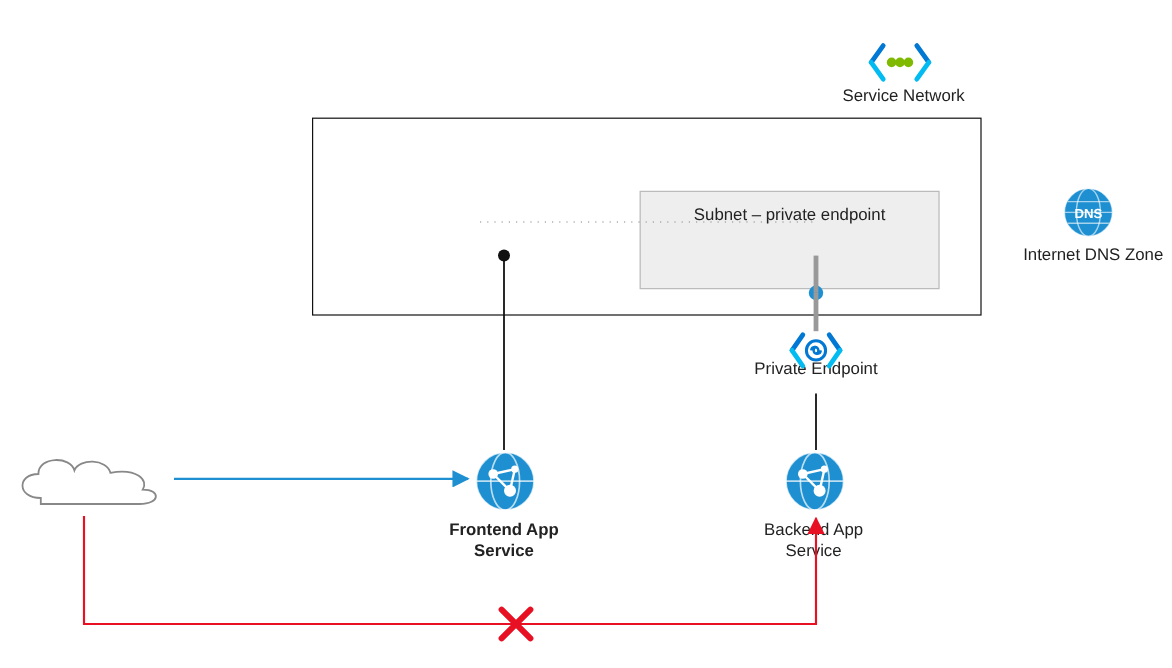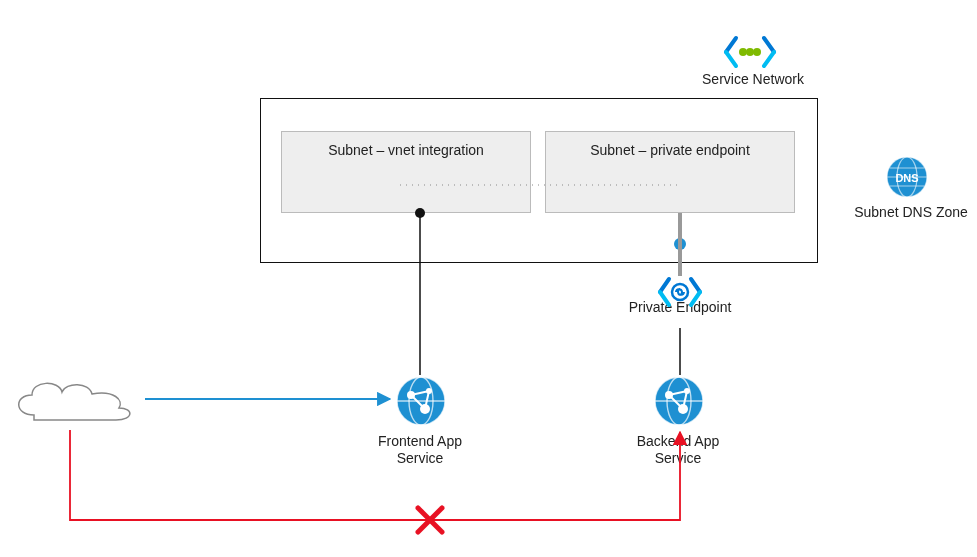--- a/index.html
+++ b/index.html
@@ -31,51 +31,48 @@
     text-align: center;
   }
   .subnet-label {
     position: absolute;
     top: 10px;
     left: 0;
     right: 0;
     text-align: center;
   }
   .subnet-left  { left: 20px;  width: 248px; }
-  .subnet-right { left: 284px; width: 248px; }
+  .subnet-right { left: 272px; width: 248px; margin-top: 28px; }
   .label {
     position: absolute;
     text-align: center;
     line-height: 1.2;
   }
   svg.overlay {
     position: absolute;
     left: 0; top: 0;
     width: 977px; height: 557px;
     pointer-events: none;
   }
   .icon { position: absolute; }
 </style>
 </head>
 <body>
 
 <div class="vnet-box">
-  <div class="subnet-box subnet-left">
-    <div class="subnet-label">Subnet – vnet integration</div>
-  </div>
   <div class="subnet-box subnet-right">
     <div class="subnet-label">Subnet – private endpoint</div>
   </div>
 </div>
 
 <div class="label" style="left:693px; top:71px; width:120px;">Service Network</div>
 <div class="label" style="left:610px; top:299px; width:140px;">Private Endpoint</div>
-<div class="label" style="left:846px; top:204px; width:130px;">Subnet DNS Zone</div>
+<div class="label" style="left:846px; top:204px; width:130px;">Internet DNS Zone</div>
 <div class="label" style="left:32px; top:401px; width:80px;">Internet</div>
-<div class="label" style="left:350px; top:433px; width:140px;">
+<div class="label" style="left:350px; top:433px; width:140px;font-weight:bold;">
   <span>Frontend App</span><br>
   <span>Service</span>
 </div>
 <div class="label" style="left:608px; top:433px; width:140px;">
   <span>Backend App</span><br>
   <span>Service</span>
 </div>
 
 <div class="icon" style="left:720px; top:32px; width:60px; height:40px;">
   <svg width="60" height="40">

